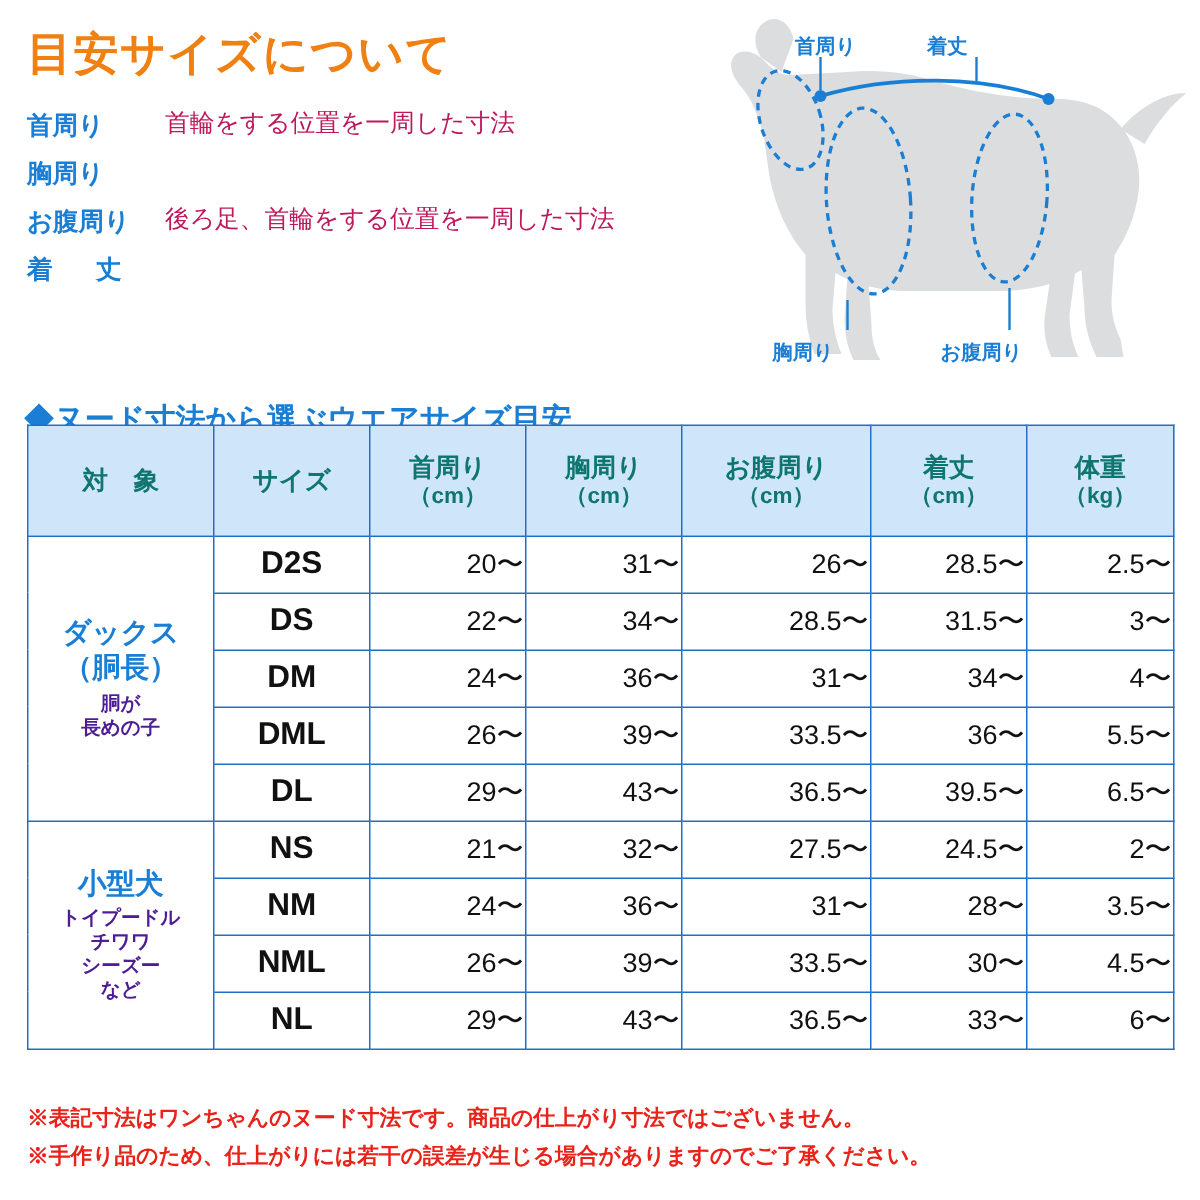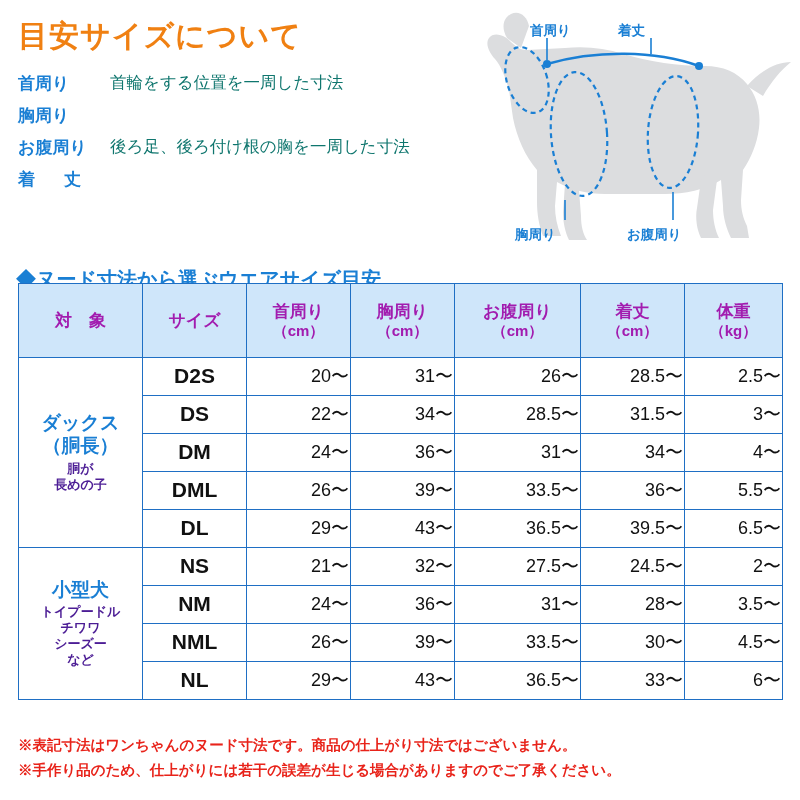--- a/index.html
+++ b/index.html
@@ -41,21 +41,21 @@
   .def-term {
     width: 92px;
     flex: 0 0 92px;
     color: #1a7fd4;
     font-size: 17px;
     font-weight: bold;
     white-space: nowrap;
   }
   .def-term.spaced { letter-spacing: 6px; }
   .def-desc {
-    color: #0f766e;
+    color: #be185d;
     font-size: 16.5px;
     line-height: 1.32;
     white-space: pre-line;
   }
 
   
   .dog-area {
     position: absolute;
     left: 455px; top: 4px;
     width: 345px; height: 252px;
@@ -92,21 +92,21 @@
     table-layout: fixed;
   }
   .size-table th, .size-table td {
     border: 1px solid #1f6fc4;
     text-align: center;
     vertical-align: middle;
     color: #111111;
   }
   .size-table thead th {
     background: #cfe6fa;
-    color: #a21caf;
+    color: #0f766e;
     font-size: 17px;
     font-weight: bold;
     height: 46px;
     line-height: 1.15;
     padding: 18px 0;
   }
   .size-table thead th .unit { display: block; font-size: 15px; }
 
   .grp-cell {
     background: #ffffff;
@@ -146,21 +146,20 @@
   col.c-chest { width: 104px; }
   col.c-belly { width: 126px; }
   col.c-back  { width: 104px; }
   col.c-weight{ width: 98px; }
 
   
   .notes {
     position: absolute;
     left: 18px; top: 734px;
     width: 770px;
-    font-family: Liberation Mono, monospace;
   }
   .note-line {
     color: #e8231a;
     font-size: 14.5px;
     font-weight: bold;
     line-height: 1.7;
     white-space: nowrap;
   }
 </style>
 </head>
@@ -173,21 +172,21 @@
   <div class="defs">
     <div class="def-row">
       <div class="def-term">首周り</div>
       <div class="def-desc">首輪をする位置を一周した寸法</div>
     </div>
     <div class="def-row">
       <div class="def-term">胸周り</div>
     </div>
     <div class="def-row">
       <div class="def-term">お腹周り</div>
-      <div class="def-desc">後ろ足、後ろ付け根の胸を一周した寸法</div>
+      <div class="def-desc">後ろ足、首輪をする位置を一周した寸法</div>
     </div>
     <div class="def-row">
       <div class="def-term spaced">着　丈</div>
     </div>
   </div>
 
   <div class="dog-area">
     <svg width="345" height="252" viewBox="0 0 345 252">
 
       <g>

